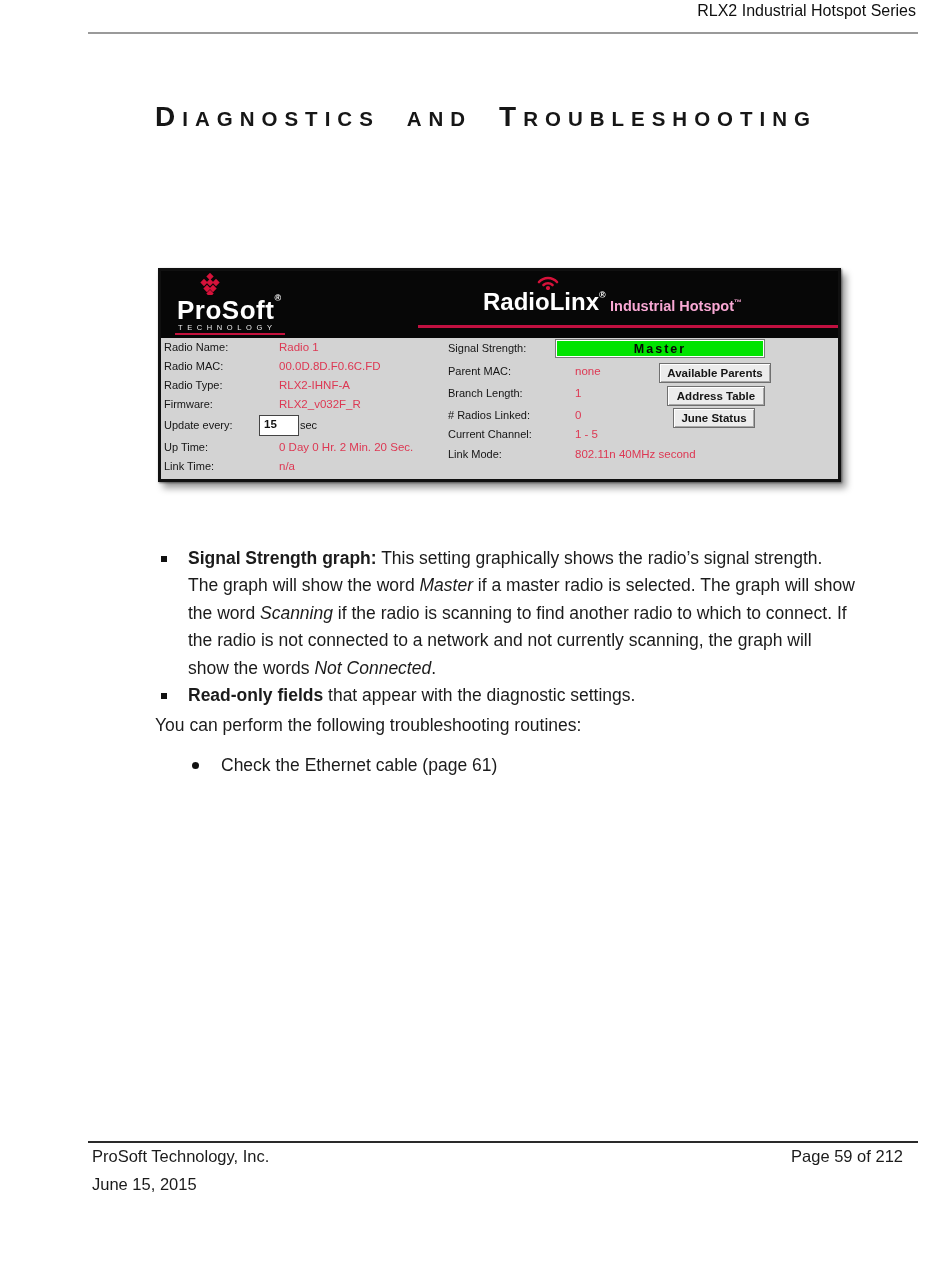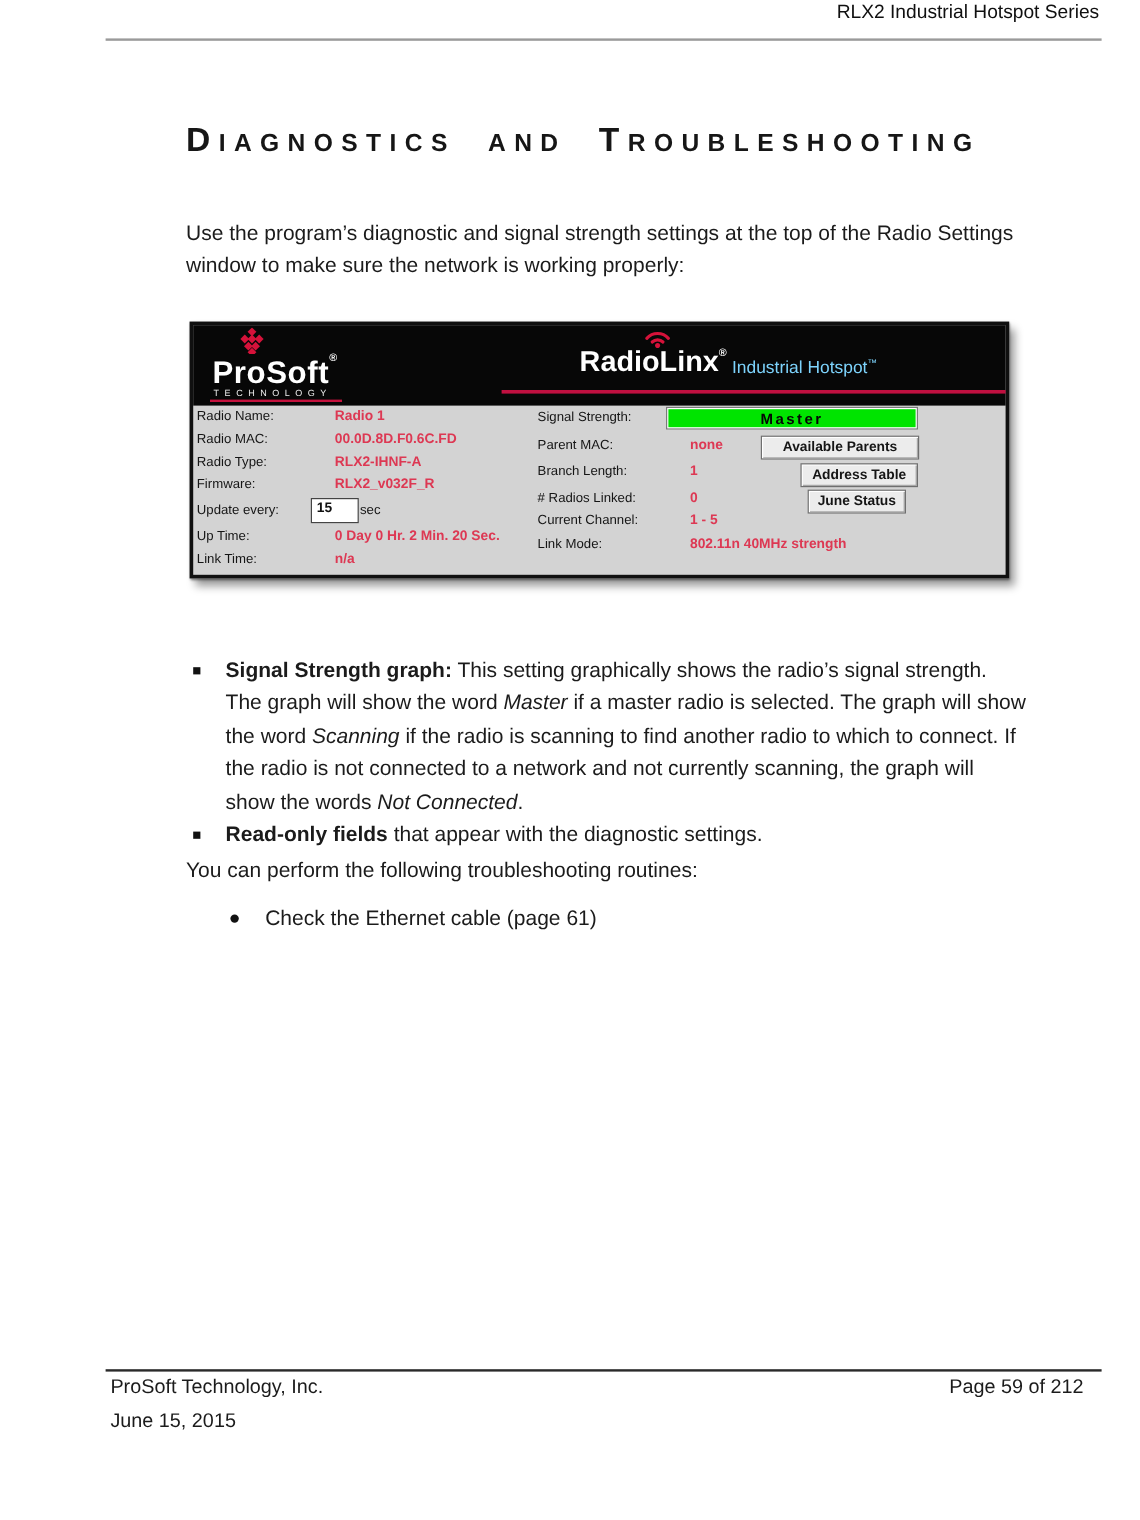--- a/index.html
+++ b/index.html
@@ -28,40 +28,40 @@
   .shot-head{position:absolute;top:0;left:0;right:0;height:67px;background:#070707;}
 
   .ps-word{position:absolute;left:16px;top:22px;font-size:26px;font-weight:bold;color:#fff;letter-spacing:0.5px;}
   .ps-word sup{font-size:9px;vertical-align:18px;}
   .ps-tech{position:absolute;left:17px;top:52px;font-size:7.5px;letter-spacing:4.6px;color:#ececec;}
   .ps-line{position:absolute;left:14px;top:62px;width:110px;height:2px;background:#c4123d;}
   .ps-diamond{position:absolute;left:34px;top:2px;}
   .rl-wifi{position:absolute;left:374px;top:2px;}
   .rl-word{position:absolute;left:322px;top:17px;font-size:24px;font-weight:bold;color:#fff;white-space:nowrap;}
   .rl-word sup{font-size:9px;vertical-align:12px;}
-  .rl-suffix{position:absolute;left:449px;top:27px;font-size:14.5px;font-weight:normal;color:#7dd3fc;white-space:nowrap;}
+  .rl-suffix{position:absolute;left:449px;top:27px;font-size:14.5px;font-weight:bold;color:#f9a8d4;white-space:nowrap;}
   .rl-suffix sup{font-size:8px;vertical-align:6px;}
   .rl-line{position:absolute;left:257px;right:0;top:54px;height:2.5px;background:#c01040;}
 
   .f-label{position:absolute;font-size:11px;font-weight:normal;color:#151515;white-space:nowrap;}
-  .f-value{position:absolute;font-size:11.5px;font-weight:bold;color:#dd3853;white-space:nowrap;padding-left:18px;}
+  .f-value{position:absolute;font-size:11.5px;font-weight:normal;color:#dd3853;white-space:nowrap;padding-left:18px;}
 
   .upd-input{position:absolute;left:98px;top:144px;width:34px;height:15px;border:1px solid #444;
              background:#fff;font-family:"Liberation Sans",sans-serif;font-size:11.5px;font-weight:bold;
              color:#111;padding:0 0 4px 4px;}
   .sigbar{position:absolute;left:394px;top:68px;width:208px;height:17px;background:#fff;border:1px solid #7a7a7a;}
   .sigbar-fill{position:absolute;left:1px;right:1px;top:1px;bottom:1px;background:#00e400;
                display:flex;align-items:center;justify-content:center;}
   .sigbar-fill span{font-size:12.5px;font-weight:bold;letter-spacing:2px;color:#050505;}
 
   .app-btn{position:absolute;background:#ececec;border:1px solid #6f6f6f;
            box-shadow:inset 1px 1px 0 #ffffff, inset -1px -1px 0 #a8a8a8;
            font-family:"Liberation Sans",sans-serif;font-size:11.5px;font-weight:bold;color:#151515;
            display:flex;align-items:center;justify-content:center;padding:0;cursor:pointer;}
-  .btn-ap{left:473px;top:92px;width:132px;height:20px;}
+  .btn-ap{left:498px;top:92px;width:112px;height:20px;}
   .btn-at{left:506px;top:115px;width:98px;height:20px;}
   .btn-ps{left:512px;top:137px;width:82px;height:20px;}
 
   
   .content{position:absolute;top:545px;left:155px;width:700px;font-size:17.5px;line-height:27.4px;}
   .sq-item{position:relative;padding-left:33px;}
   .sq-icon{position:absolute;left:6px;top:11px;width:6px;height:6px;background:#111;}
   .bold{font-weight:bold;}
   .ital{font-style:italic;}
   .lead{margin:3px 0 10px;}
@@ -76,21 +76,20 @@
 
   <div class="doc-header-text">RLX2 Industrial Hotspot Series</div>
   <div class="doc-header-rule"></div>
 
   <h1>
     <span class="word"><span class="cap">D</span><span class="sc">IAGNOSTICS</span></span>
     <span class="word"><span class="cap"></span><span class="sc">AND</span></span>
     <span class="word"><span class="cap">T</span><span class="sc">ROUBLESHOOTING</span></span>
   </h1>
 
-  <p class="intro">Use the program’s diagnostic and signal strength settings at the top of the Radio Settings window to make sure the network is working properly:</p>
 
   <div class="shot">
     <div class="shot-head">
 
       <span class="ps-diamond">
         <svg width="30" height="22" viewBox="0 0 30 22">
           <g fill="#d6123a">
             <rect x="-2.6" y="-2.6" width="5.2" height="5.2" transform="translate(15,3.5) rotate(45)"></rect>
             <rect x="-2.6" y="-2.6" width="5.2" height="5.2" transform="translate(9,9.5) rotate(45)"></rect>
             <rect x="-2.6" y="-2.6" width="5.2" height="5.2" transform="translate(15,9.5) rotate(45)"></rect>
@@ -144,21 +143,21 @@
 
     <span class="f-label" style="left:287px;top:94px">Parent MAC:</span>
     <span class="f-value" style="left:396px;top:94px">none</span>
     <span class="f-label" style="left:287px;top:116px">Branch Length:</span>
     <span class="f-value" style="left:396px;top:116px">1</span>
     <span class="f-label" style="left:287px;top:138px"># Radios Linked:</span>
     <span class="f-value" style="left:396px;top:138px">0</span>
     <span class="f-label" style="left:287px;top:157px">Current Channel:</span>
     <span class="f-value" style="left:396px;top:157px">1 - 5</span>
     <span class="f-label" style="left:287px;top:177px">Link Mode:</span>
-    <span class="f-value" style="left:396px;top:177px">802.11n 40MHz strength</span>
+    <span class="f-value" style="left:396px;top:177px">802.11n 40MHz second</span>
 
     <button class="app-btn btn-ap">Available Parents</button>
     <button class="app-btn btn-at">Address Table</button>
     <button class="app-btn btn-ps">June Status</button>
   </div>
 
   <div class="content">
     <div class="sq-item">
       <span class="sq-icon"></span>
       <span class="bold">Signal Strength graph:</span><span> This setting graphically shows the radio’s signal strength. The graph will show the word </span><span class="ital">Master</span><span> if a master radio is selected. The graph will show the word </span><span class="ital">Scanning</span><span> if the radio is scanning to find another radio to which to connect. If the radio is not connected to a network and not currently scanning, the graph will show the words </span><span class="ital">Not Connected</span><span>.</span>

